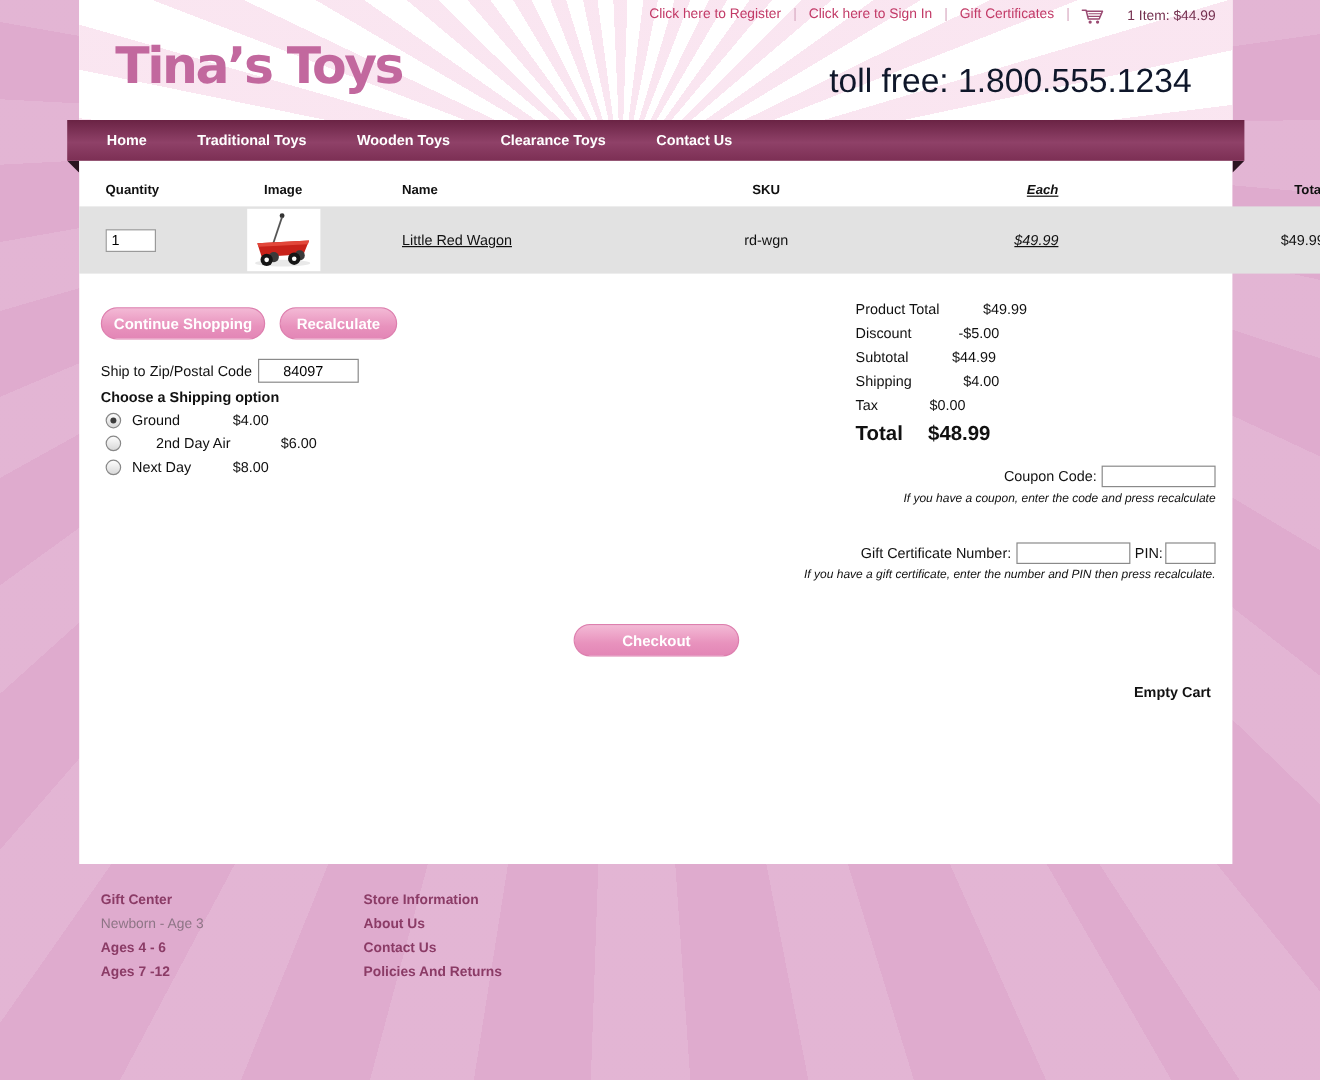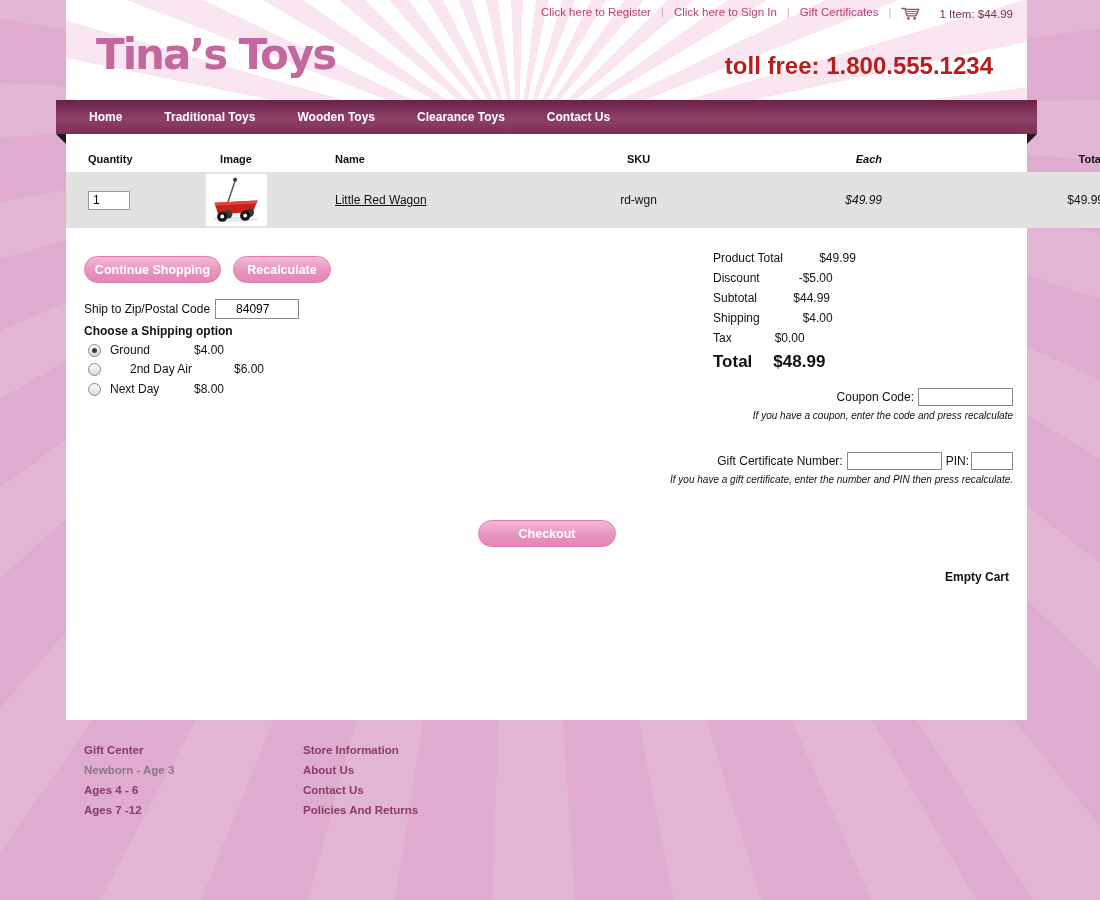--- a/index.html
+++ b/index.html
@@ -27,43 +27,43 @@
   }
   .topbar a { color:#c23a67; text-decoration:none; cursor:pointer; }
   .topbar .sep { color:#d8a8c0; }
   .cart-status { display:flex; align-items:center; gap:18px; color:#74304f; cursor:pointer; }
   
   .logo {
     position:absolute; left:30px; top:30px; font-family:"DejaVu Sans", sans-serif;
     font-size:42px; font-weight:bold; letter-spacing:-2px; color:#c2689e; z-index:3; cursor:pointer;
   }
   .tollfree {
-    position:absolute; right:34px; top:52px; font-size:24px; font-weight:700;
-    color:#b91c1c; z-index:3;
+    position:absolute; right:34px; top:52px; font-size:28px; font-weight:400;
+    color:#0f172a; z-index:3;
   }
   
   .nav {
     position:absolute; left:-10px; top:100px; width:981px; height:34px; z-index:4;
     background:linear-gradient(180deg,#6a2344 0%, #8f4168 55%, #7c2f54 100%);
     display:flex; align-items:center;
   }
   .nav .nav-item {
     color:#ffffff; font-size:12px; font-weight:bold; padding:0 21px; cursor:pointer;
   }
   .nav .nav-item:first-child { margin-left:12px; }
   .fold { position:absolute; width:10px; height:10px; top:134px; z-index:2; background:#2b1420; }
   .fold-left  { left:-10px;  clip-path:polygon(100% 0, 100% 100%, 0 0); }
   .fold-right { right:-10px; clip-path:polygon(0 0, 0 100%, 100% 0); }
   
   .cols { display:flex; width:1052px; }
   .c1 { width:120px; padding-left:22px; }
   .c2 { width:100px; text-align:center; }
   .c3 { width:220px; padding-left:49px; }
   .c4 { width:265px; text-align:center; }
-  .c5 { width:120px; text-align:right; padding-right:9px; }
+  .c5 { width:120px; text-align:right; padding-right:9px;text-decoration:underline; }
   .c6 { flex:1; text-align:right; padding-right:14px; }
   .thead { position:absolute; top:153px; font-size:11px; font-weight:bold; color:#111; }
   .thead .c5 { font-style:italic; }
   .trow  {
     position:absolute; top:172px; height:56px; background:#e2e2e2;
     align-items:center; font-size:12px; color:#111;
   }
   .qty-input { width:42px; height:19px; border:1px solid #9a9a9a; font-size:12px; padding:1px 4px; font-family:"Liberation Sans",sans-serif; }
   .img-box { width:61px; height:52px; background:#ffffff; margin:0 auto; display:flex; align-items:center; justify-content:center; }
   .item-link { color:#111; text-decoration:underline; cursor:pointer; }
@@ -107,21 +107,21 @@
   .gift-row { position:absolute; right:14px; top:452px; display:flex; align-items:center; font-size:12px; color:#111; }
   .gift-row input.gc-num { width:95px; height:18px; border:1px solid #8a8a8a; margin:0 4px; font-family:"Liberation Sans",sans-serif; }
   .gift-row input.gc-pin { width:42px; height:18px; border:1px solid #8a8a8a; margin-left:2px; font-family:"Liberation Sans",sans-serif; }
   .empty-cart { position:absolute; right:18px; top:570px; font-size:12px; font-weight:bold; color:#111; cursor:pointer; }
   
   .footer { position:absolute; left:0; top:720px; width:1100px; height:180px; }
   .fcol { position:absolute; top:24px; font-size:11.5px; }
   .fcol-1 { left:84px; } .fcol-2 { left:303px; }
   .fcol .ftitle { font-weight:bold; color:#8b3b66; margin-bottom:8px; }
   .fcol .flink  { font-weight:bold; color:#8b3b66; margin-bottom:8px; cursor:pointer; }
-  .fcol .fmuted { font-weight:bold; color:#8e7586; margin-bottom:8px; cursor:pointer; }
+  .fcol .fmuted { font-weight:normal; color:#8e7586; margin-bottom:8px; cursor:pointer; }
 </style>
 </head>
 <body>
 
 <div class="page">
   <div class="content">
     <div class="header-area"></div>
 
     <div class="topbar">
       <a>Click here to Register</a>

